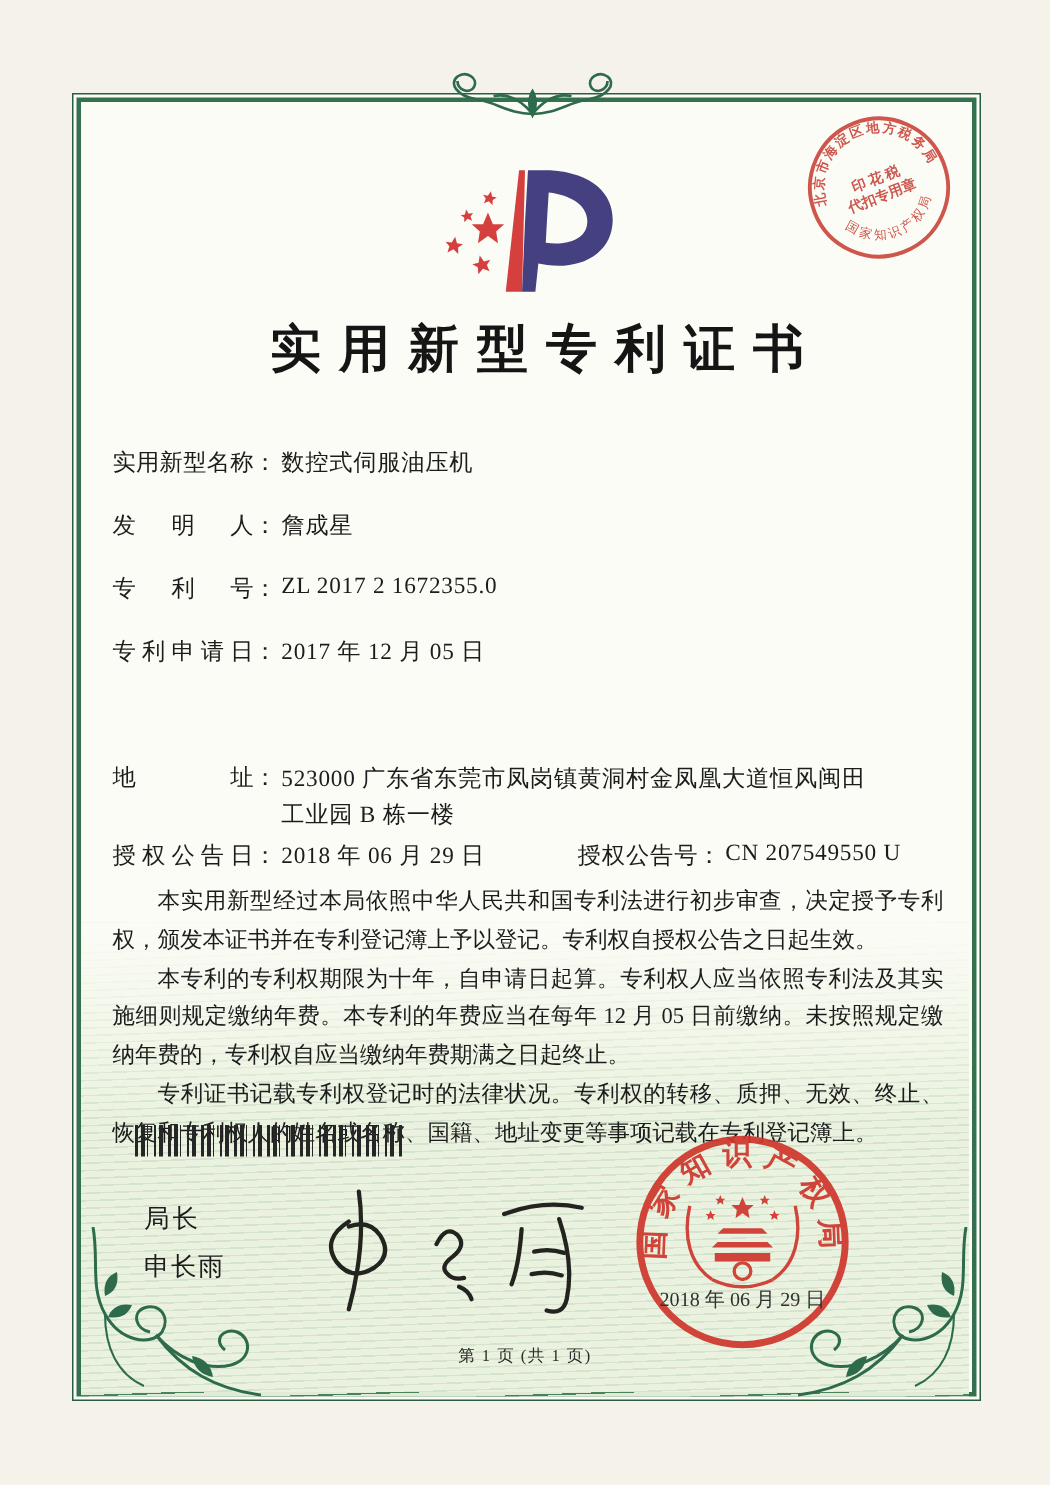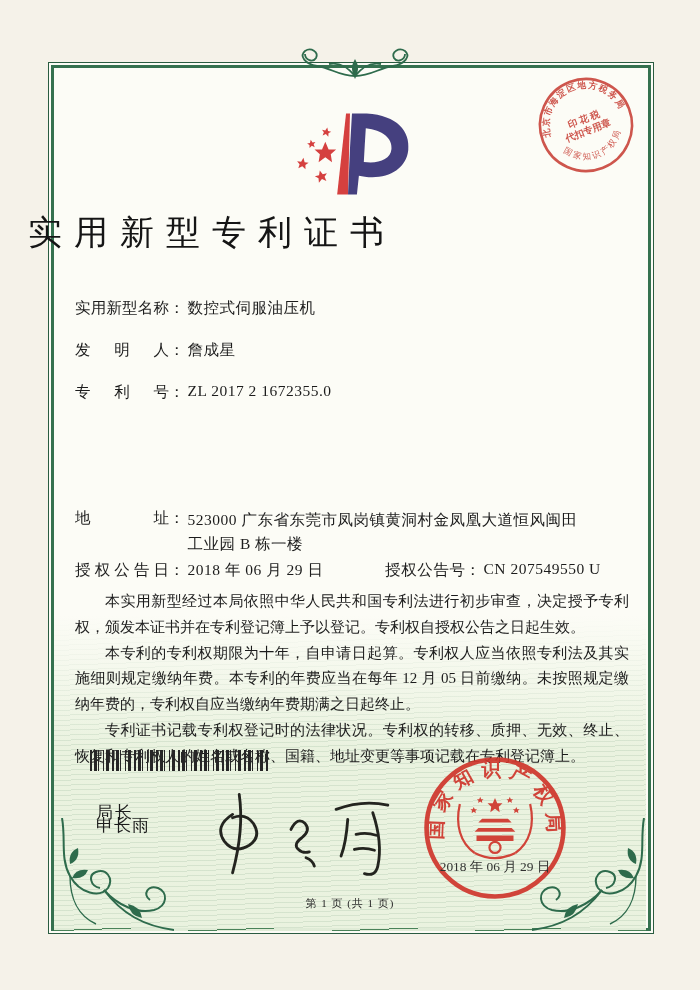--- a/index.html
+++ b/index.html
@@ -22,22 +22,22 @@
     position:absolute;left:54px;top:615px;width:592px;height:316px;
     background-image:
       linear-gradient(180deg, rgba(252,252,246,1) 0%, rgba(252,252,246,0) 42%),
       repeating-linear-gradient(178deg,
         rgba(122,170,112,0.30) 0px, rgba(122,170,112,0.30) 1px,
         rgba(233,242,222,0.95) 1px, rgba(233,242,222,0.95) 5px);
   }
   
   .cert-no{position:absolute;left:74px;top:94px;font-size:15.5px;color:#1c1c1c;letter-spacing:1px;}
   .title{
-    position:absolute;left:0;right:0;top:210px;text-align:left;
-    font-size:34px;font-weight:normal;color:#151515;letter-spacing:12px;padding-left:28px;
+    position:absolute;left:0;right:0;top:210px;text-align:center;
+    font-size:34px;font-weight:bold;color:#151515;letter-spacing:12px;padding-left:28px;
   }
   .field{position:absolute;left:75px;font-size:15.5px;color:#1c1c1c;width:552px;}
   .field .lbl{display:inline-block;width:94px;text-align:justify;text-align-last:justify;vertical-align:top;}
   .field .colon{display:inline-block;vertical-align:top;}
   .field .val{display:inline-block;margin-left:3px;vertical-align:top;letter-spacing:0.5px;}
   .field .val.addr{width:400px;line-height:24px;}
   .field.right-col{left:385px;width:250px;}
   .field.right-col .lbl{width:80px;}
   .body-text{
     position:absolute;left:75px;top:589px;width:554px;
@@ -47,21 +47,21 @@
   .barcode{
     position:absolute;left:90px;top:750px;width:178px;height:21px;
     background:repeating-linear-gradient(90deg,
       #262626 0 2px, transparent 2px 4px,
       #262626 4px 7px, transparent 7px 8px,
       #262626 8px 9px, transparent 9px 13px,
       #262626 13px 14px, transparent 14px 16px,
       #262626 16px 19px, transparent 19px 22px);
   }
   .sig-title{position:absolute;left:96px;top:801px;font-size:17px;color:#1c1c1c;letter-spacing:2px;}
-  .sig-name{position:absolute;left:96px;top:814px;font-size:17px;color:#1c1c1c;letter-spacing:1px;}
+  .sig-name{position:absolute;left:96px;top:833px;font-size:17px;color:#1c1c1c;letter-spacing:1px;}
   .sig-svg{position:absolute;left:192px;top:786px;width:218px;height:96px;}
   .seal{position:absolute;left:421px;top:754px;width:148px;height:148px;opacity:0.92;}
   .tax-stamp{position:absolute;left:536px;top:75px;width:100px;height:100px;transform:rotate(-21deg);opacity:0.85;}
   .logo{position:absolute;left:271px;top:103px;width:158px;height:100px;}
   .footer{
     position:absolute;left:0;right:0;top:896px;text-align:center;
     font-size:11px;color:#2a2a2a;letter-spacing:1px;
   }
   .orn{position:absolute;}
   .orn.top-center{left:295px;top:46px;}
@@ -150,20 +150,23 @@
   <div class="title">实用新型专利证书</div>
 
   <div class="field" style="top:298px">
     <span class="lbl">实用新型名称</span><span class="colon">：</span><span class="val">数控式伺服油压机</span>
   </div>
   <div class="field" style="top:340px">
     <span class="lbl">发明人</span><span class="colon">：</span><span class="val">詹成星</span>
   </div>
   <div class="field" style="top:382px">
     <span class="lbl">专利号</span><span class="colon">：</span><span class="val">ZL 2017 2 1672355.0</span>
+  </div>
+  <div class="field" style="top:424px">
+    <span class="lbl">专利申请日</span><span class="colon">：</span><span class="val">2017 年 12 月 05 日</span>
   </div>
   <div class="field" style="top:508px">
     <span class="lbl">地址</span><span class="colon">：</span><span class="val addr">523000 广东省东莞市凤岗镇黄洞村金凤凰大道恒风闽田工业园 B 栋一楼</span>
   </div>
   <div class="field" style="top:560px">
     <span class="lbl">授权公告日</span><span class="colon">：</span><span class="val">2018 年 06 月 29 日</span>
   </div>
   <div class="field right-col" style="top:560px">
     <span class="lbl">授权公告号</span><span class="colon">：</span><span class="val">CN 207549550 U</span>
   </div>

